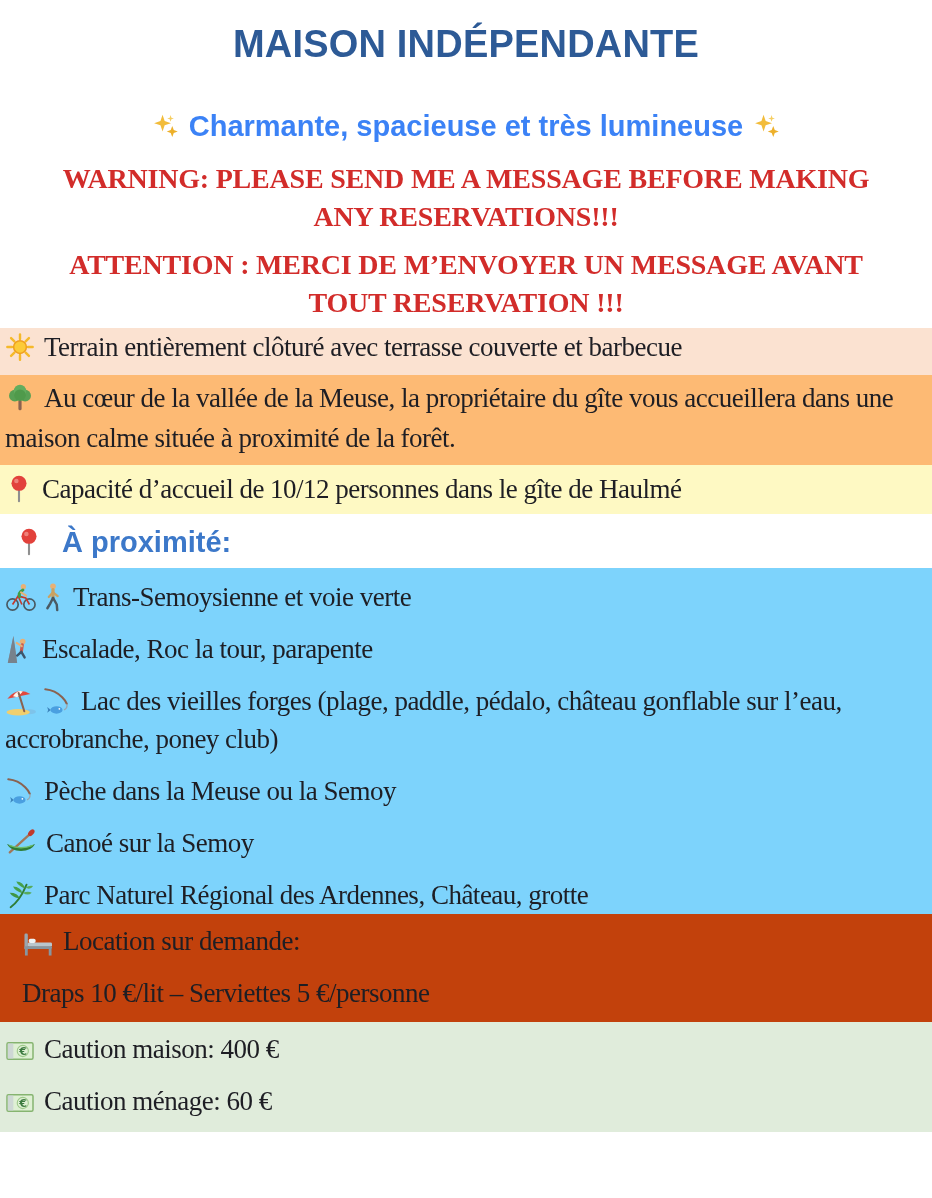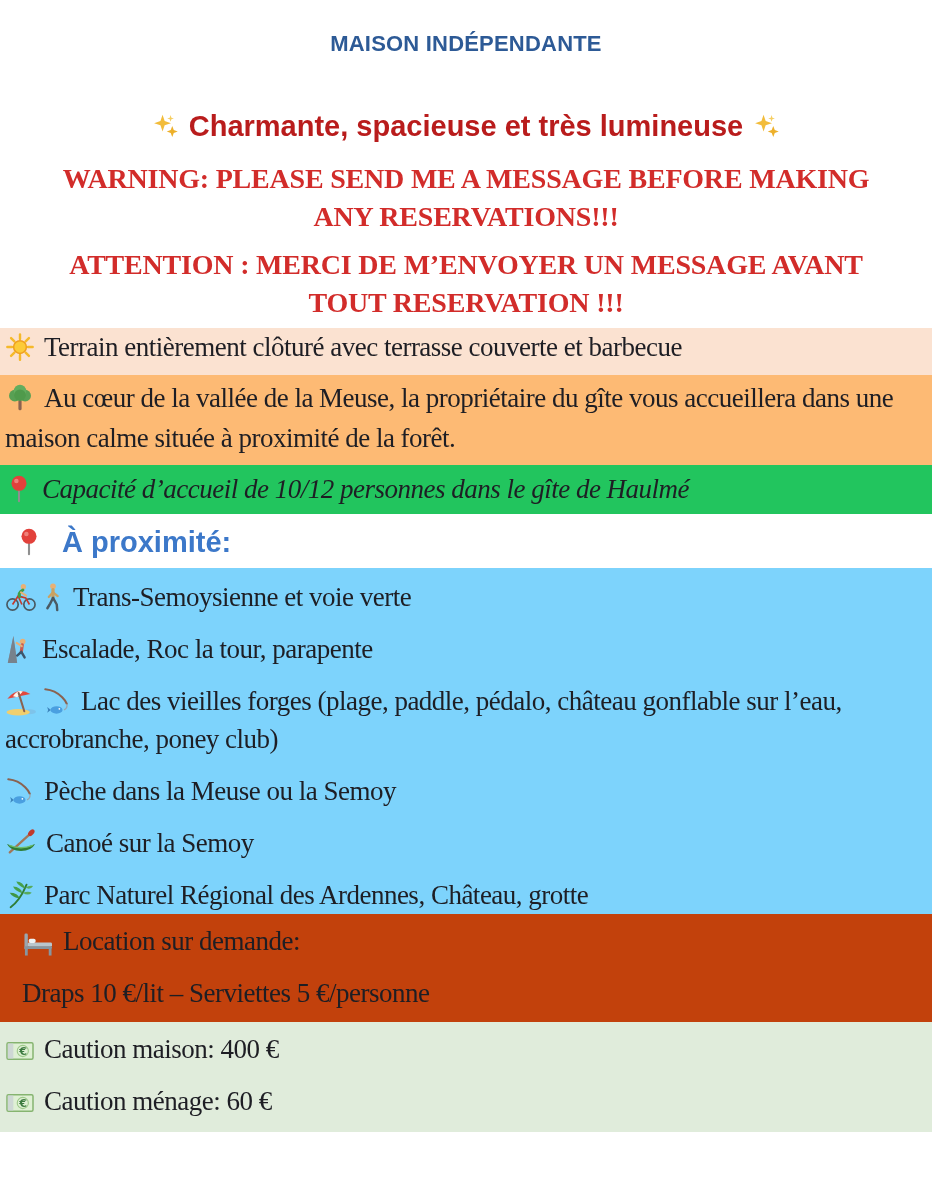--- a/index.html
+++ b/index.html
@@ -6,45 +6,45 @@
   body{
     width:932px;height:1198px;background:#ffffff;overflow:hidden;
     font-family:"Liberation Serif", serif;color:#1e1e24;
   }
   .page{width:932px;height:1198px;position:relative;}
 
   
   .title{
     margin:26px 0 0;text-align:center;
     font-family:"Liberation Sans", sans-serif;font-weight:bold;
-    font-size:22px;line-height:36px;color:#2d5a96;letter-spacing:.2px;
+    font-size:38px;line-height:36px;color:#2d5a96;letter-spacing:.2px;
   }
   .subtitle{
     margin-top:46px;display:flex;align-items:center;justify-content:center;gap:10px;
     font-family:"Liberation Sans", sans-serif;font-weight:bold;
-    font-size:29px;line-height:36px;color:#b91c1c;
+    font-size:29px;line-height:36px;color:#3b82f6;
   }
   .warn{
     margin:10px auto 0;text-align:center;
     font-weight:bold;font-size:28px;line-height:38px;color:#d22c2a;
     letter-spacing:-0.2px;
   }
   .warn.en{margin-top:16px;}
   .warn .wline{display:block;white-space:nowrap;}
 
   
   .band{width:100%;box-sizing:border-box;}
   .entry{
     margin:0;font-size:27px;line-height:38px;letter-spacing:-0.5px;
   }
   .entry .txt{letter-spacing:-0.5px;}
   .band-terrain{background:#fbe2d1;padding:0 14px 9px 5px;margin-top:6px;}
   .band-green {background:#fdba74;padding:3px 14px 7px 5px;}
   .band-green .entry{line-height:40px;}
-  .band-blue  {background:#22c55e;padding:5px 6px 6px 5px;font-style:italic;}
+  .band-blue  {background:#fef9c3;padding:5px 6px 6px 5px;}
   .nearby-heading{
     background:#ffffff;padding:9px 15px 7px;display:flex;align-items:center;gap:10px;
   }
   .nearby-title{
     font-family:"Liberation Sans", sans-serif;font-weight:bold;
     font-size:29px;line-height:38px;color:#3c78c9;letter-spacing:0;
   }
   .band-nearby{background:#7dd3fc;padding:10px 14px 0 5px;}
   .band-nearby .entry{margin-bottom:14px;}
   .band-nearby .entry:last-child{margin-bottom:0;}

